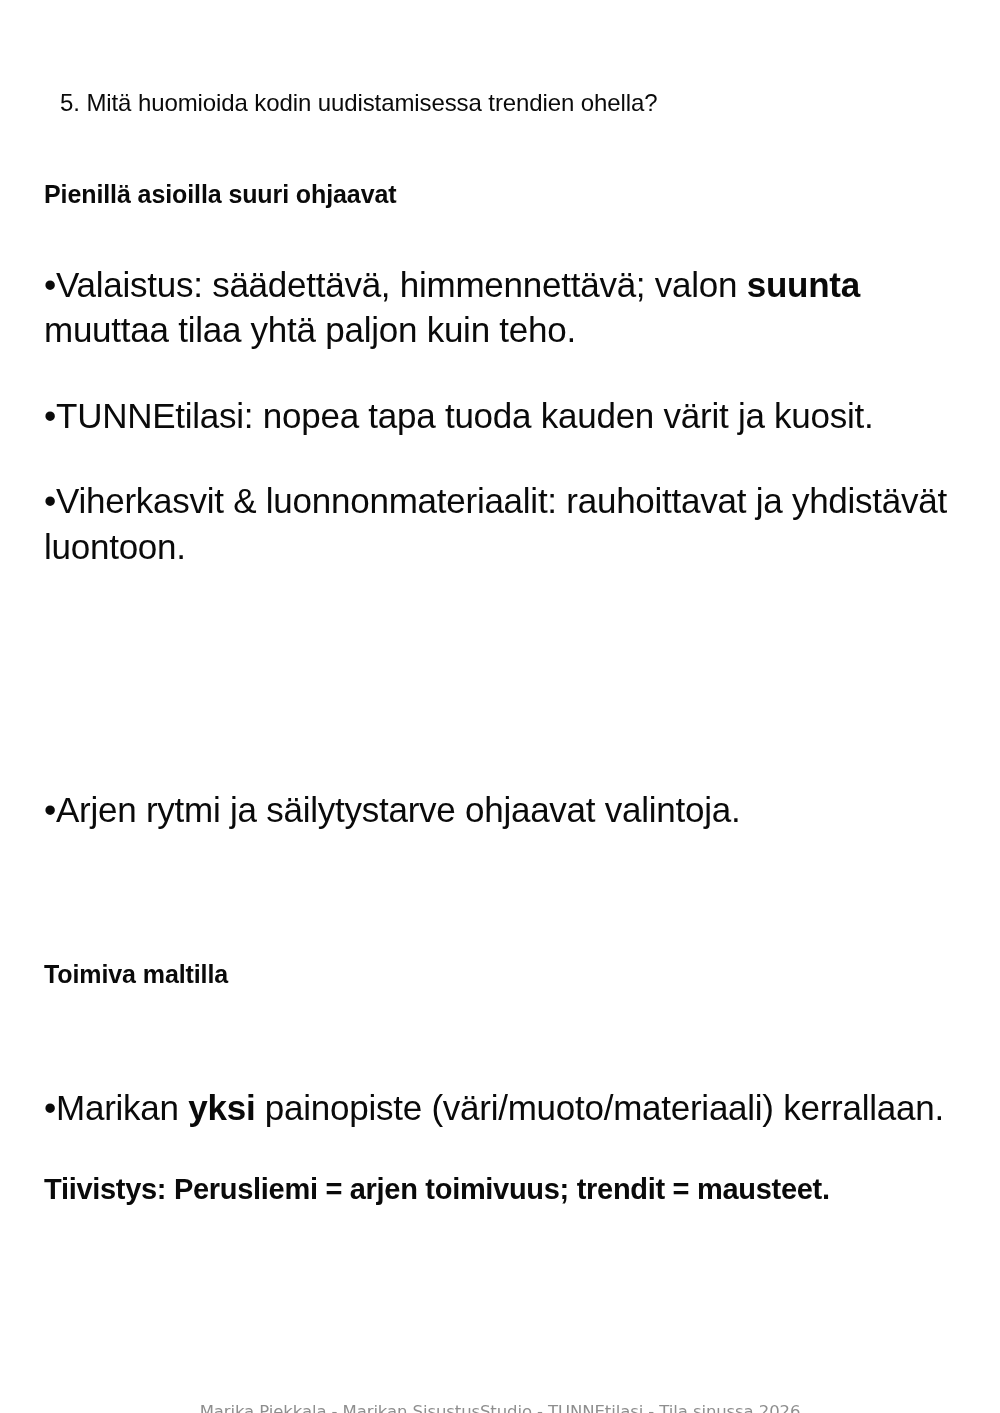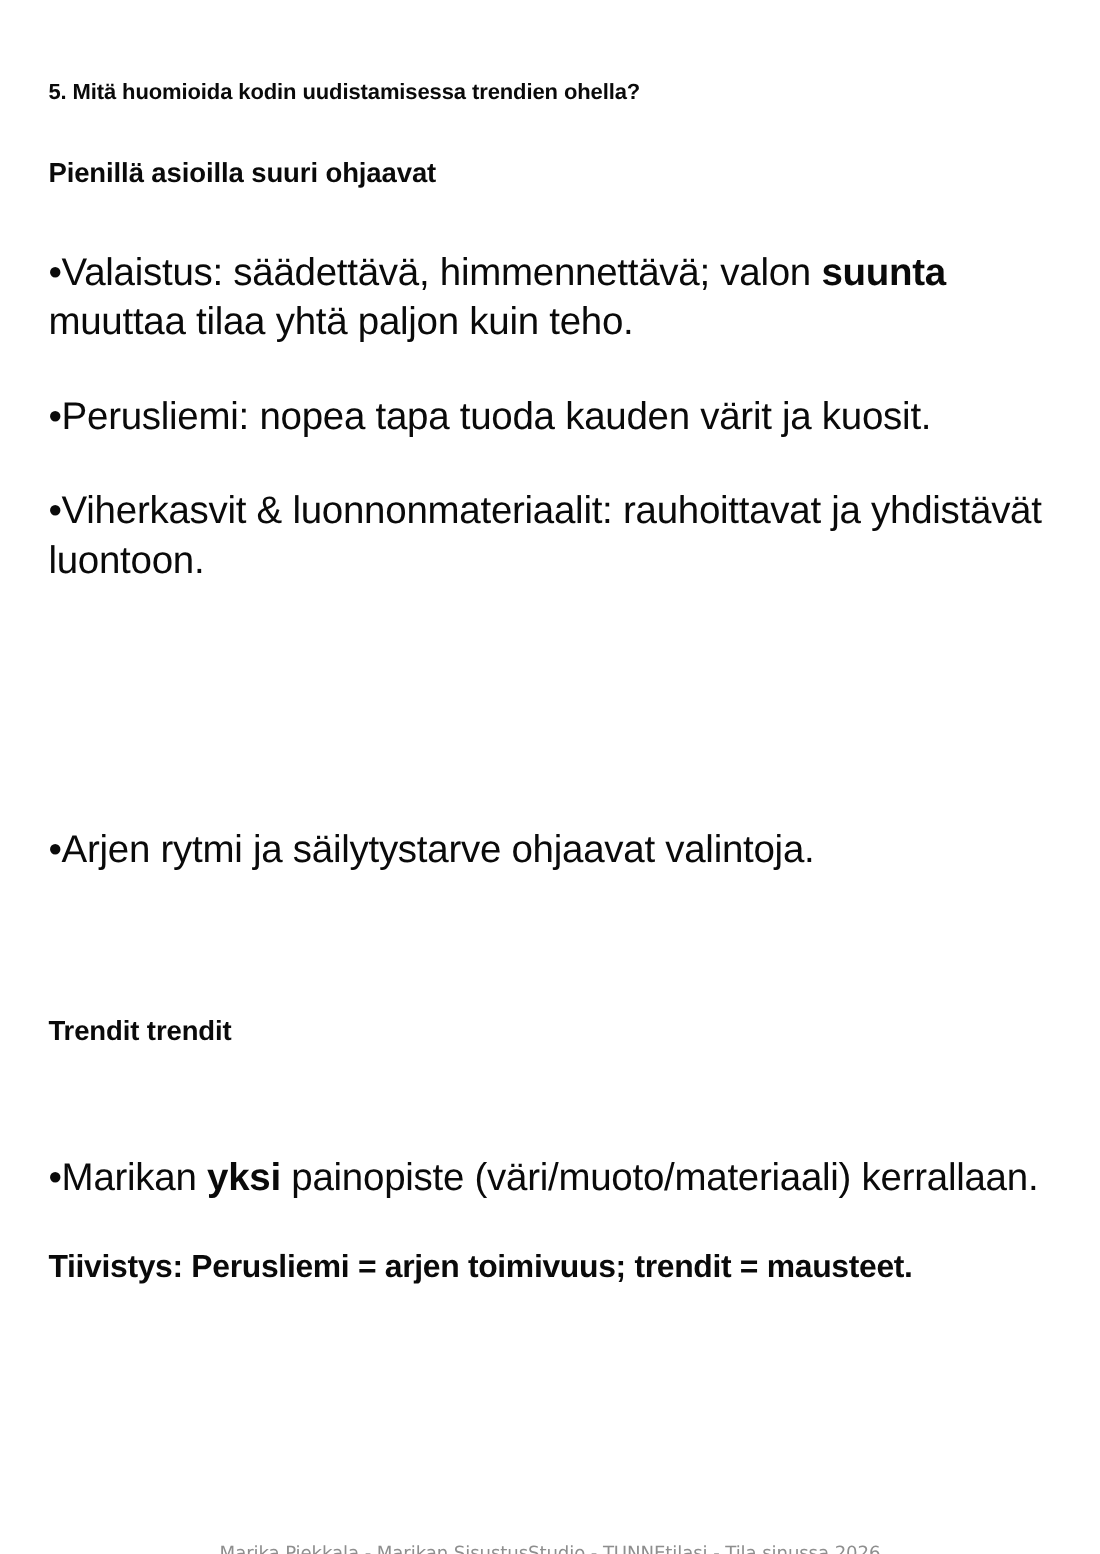--- a/index.html
+++ b/index.html
@@ -23,25 +23,25 @@
 
   .content {
     position: absolute;
     left: 44px;
     top: 72px;
     width: 912px;
   }
 
   
   .q-title {
-    font-size: 20px;
-    font-weight: bold;
+    font-size: 24px;
+    font-weight: normal;
     line-height: 1.22;
     letter-spacing: -0.1px;
-    margin: 0;
+    margin: 16px;
   }
 
   .sec-head {
     font-size: 25px;
     font-weight: bold;
     line-height: 1.22;
     letter-spacing: -0.1px;
     margin: 0;
   }
 
@@ -103,40 +103,40 @@
     <div class="sp-46"></div>
 
     <h2 class="sec-head">Pienillä asioilla suuri ohjaavat</h2>
 
     <div class="sp-52"></div>
 
     <p class="bullet"><span class="dot">•</span><span>Valaistus: säädettävä, himmennettävä; valon </span><b>suunta</b><span> muuttaa tilaa yhtä paljon kuin teho.</span></p>
 
     <div class="sp-40"></div>
 
-    <p class="bullet"><span class="dot">•</span><span>Perusliemi: nopea tapa tuoda kauden värit ja kuosit.</span></p>
+    <p class="bullet"><span class="dot">•</span><span>TUNNEtilasi: nopea tapa tuoda kauden värit ja kuosit.</span></p>
 
     <div class="sp-40"></div>
 
     <p class="bullet"><span class="dot">•</span><span>Viherkasvit &amp; luonnonmateriaalit: rauhoittavat ja yhdistävät luontoon.</span></p>
 
     <div class="sp-40"></div>
 
 
     <div class="sp-126"></div>
 
 
     <div class="sp-52"></div>
 
     <p class="bullet"><span class="dot">•</span><span>Arjen rytmi ja säilytystarve ohjaavat valintoja.</span></p>
 
 
     <div class="sp-126"></div>
 
-    <h2 class="sec-head">Trendit trendit</h2>
+    <h2 class="sec-head">Toimiva maltilla</h2>
 
     <div class="sp-96"></div>
 
     <p class="bullet"><span class="dot">•</span><span>Marikan </span><b>yksi</b><span> painopiste (väri/muoto/materiaali) kerrallaan.</span></p>
 
     <div class="sp-40"></div>
 
     <p class="summary">Tiivistys: Perusliemi = arjen toimivuus; trendit = mausteet.</p>
 
   </div>

